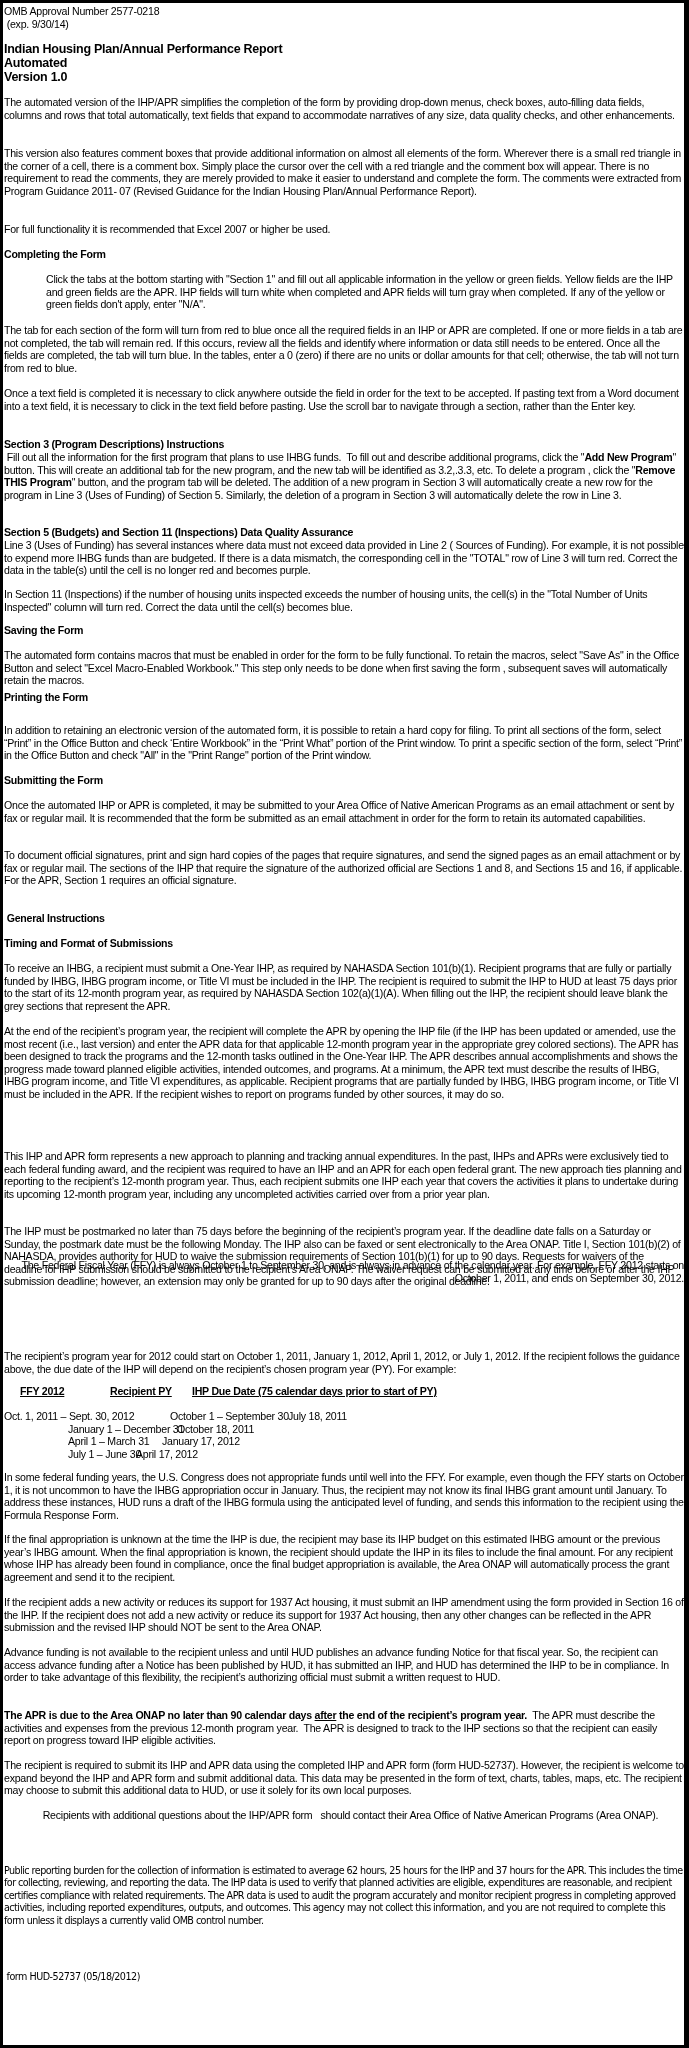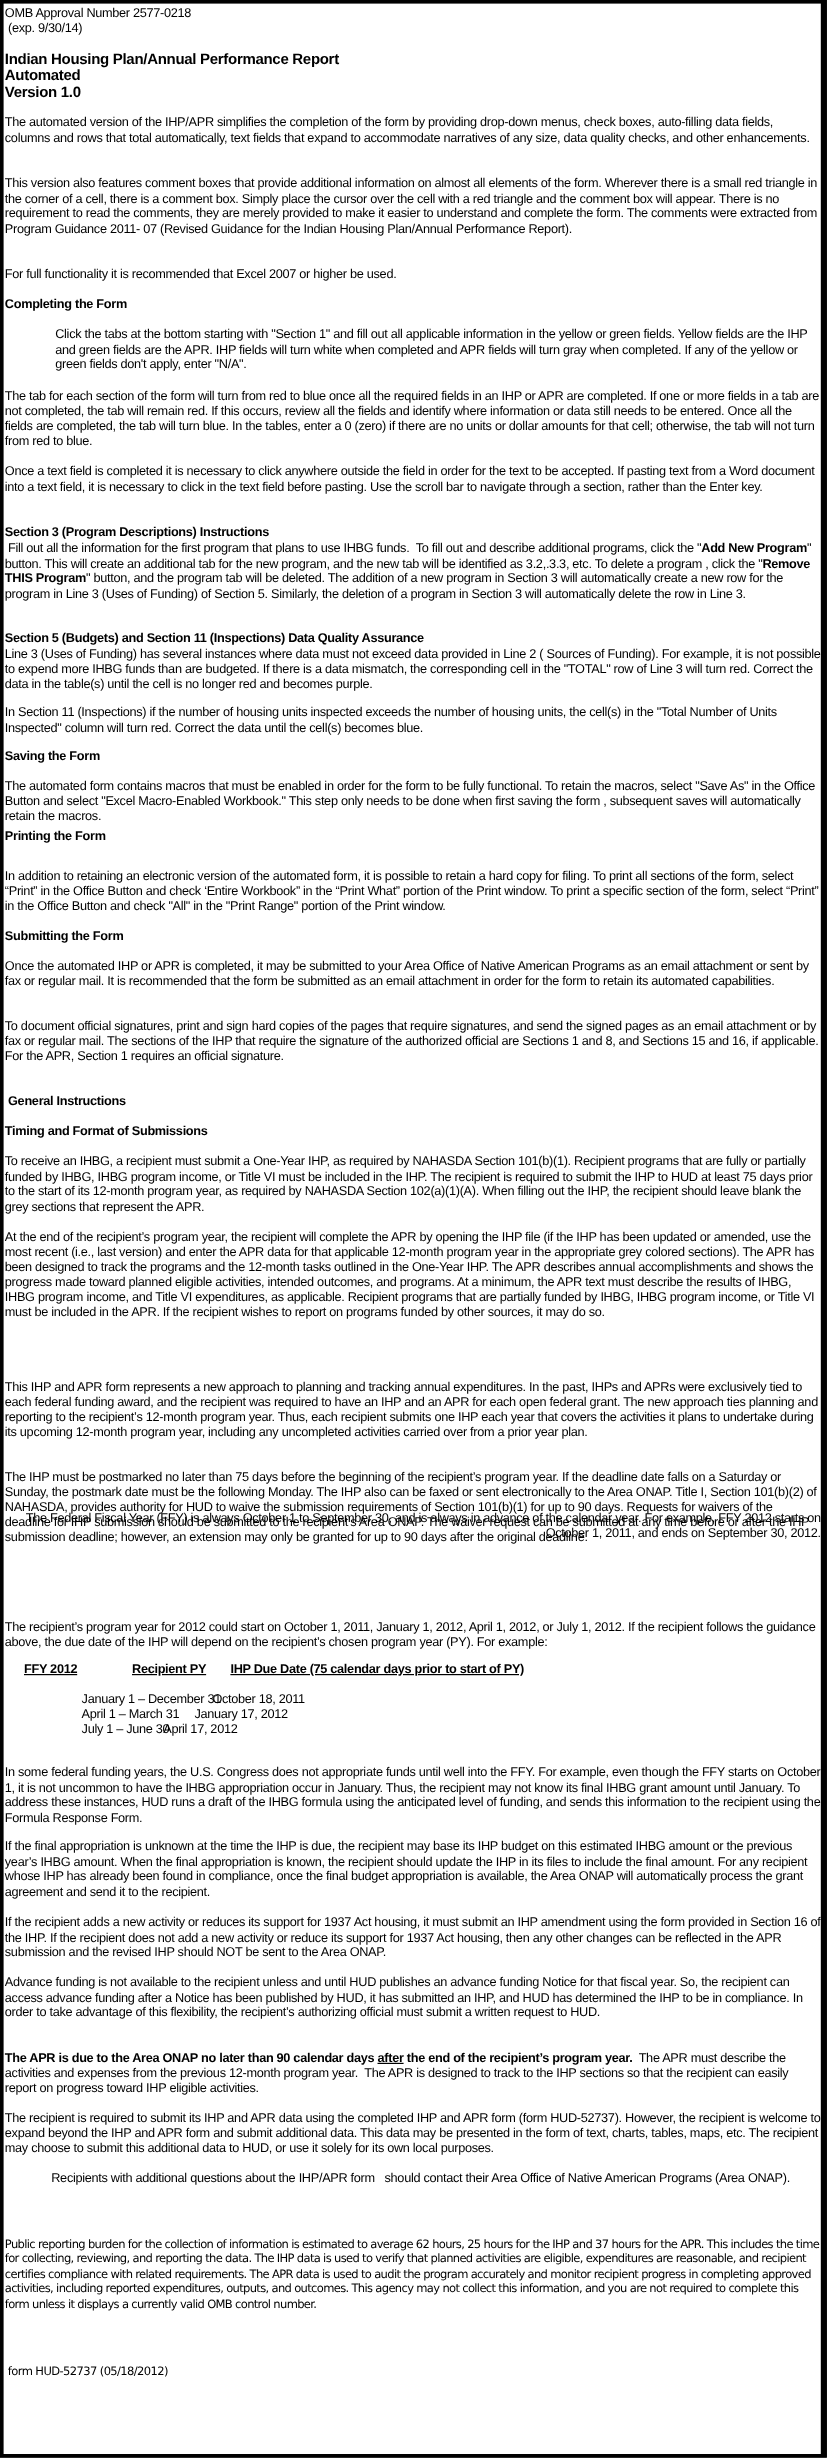--- a/index.html
+++ b/index.html
@@ -75,20 +75,25 @@
   <p class="blk" style="top:1256px;text-align:right;">The Federal Fiscal Year (FFY) is always October 1 to September 30, and is always in advance of the calendar year.  For example, FFY 2012 starts on October 1, 2011, and ends on September 30, 2012.</p>
   <p class="blk" style="top:1347px;">The recipient’s program year for 2012 could start on October 1, 2011, January 1, 2012, April 1, 2012, or July 1, 2012.  If the recipient follows the guidance above, the due date of the IHP will depend on the recipient’s chosen program year (PY).   For example:</p>
 
   <div class="blk" style="top:1382px; height:14px;">
     <span class="b u" style="position:absolute; left:0;margin-left:16px;">FFY 2012</span>
     <span class="b u" style="position:absolute; left:106px;">Recipient PY</span>
     <span class="b u" style="position:absolute; left:188px;">IHP Due Date (75 calendar days prior to start of PY)</span>
   </div>
   <div class="blk" style="top:1407px;">
     <div style="position:relative; height:12.6px;">
+      <span style="position:absolute; left:0;">Oct. 1, 2011 – Sept. 30, 2012</span>
+      <span style="position:absolute; left:166px;">October 1 – September 30</span>
+      <span style="position:absolute; left:284px;">July 18, 2011</span>
+    </div>
+    <div style="position:relative; height:12.6px;">
       <span style="position:absolute; left:64px;">January 1 – December 31</span>
       <span style="position:absolute; left:173px;">October 18, 2011</span>
     </div>
     <div style="position:relative; height:12.6px;">
       <span style="position:absolute; left:64px;">April 1 – March 31</span>
       <span style="position:absolute; left:158px;">January 17, 2012</span>
     </div>
     <div style="position:relative; height:12.6px;">
       <span style="position:absolute; left:64px;">July 1 – June 30</span>
       <span style="position:absolute; left:132px;">April 17, 2012</span>

